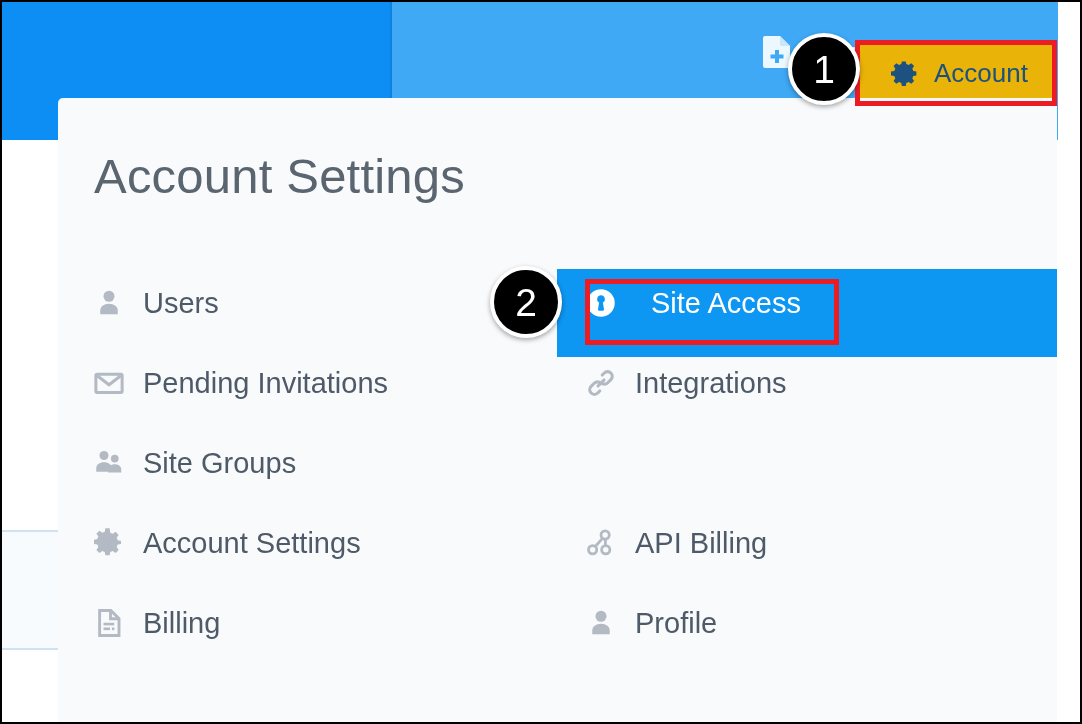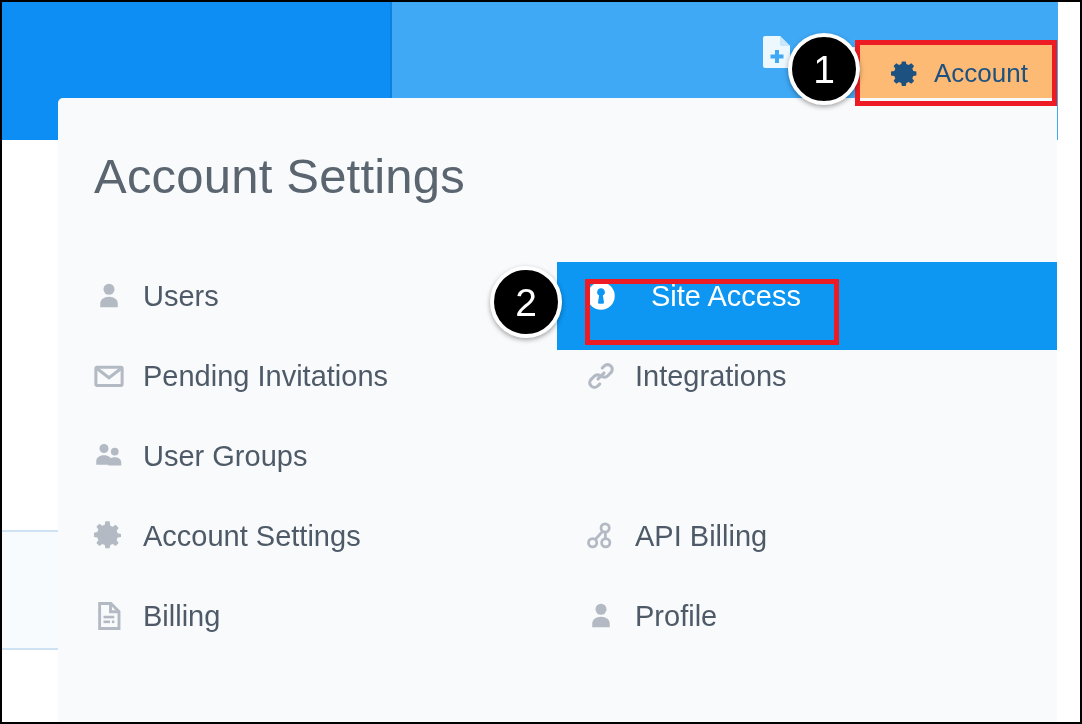--- a/index.html
+++ b/index.html
@@ -80,21 +80,21 @@
 
   .nav-item .nav-label { line-height: 1; }
 
   
   #account-chip {
     position: absolute;
     left: 856px;
     top: 41px;
     width: 196px;
     height: 60px;
-    background: #fdba74;
+    background: #eab308;
     display: flex;
     align-items: center;
     gap: 14px;
     padding-left: 33px;
   }
   #account-chip .nav-label {
     color: #1c5180;
     font-size: 26px;
     line-height: 1;
   }
@@ -119,21 +119,21 @@
     font-size: 49px;
     color: #5a6570;
     font-weight: 400;
     letter-spacing: 0.2px;
   }
 
   
   #menu {
     position: absolute;
     left: 0;
-    top: 158px;
+    top: 165px;
     width: 999px;
   }
 
   .menu-row {
     position: relative;
     height: 80px;
   }
 
   .menu-cell {
     position: absolute;
@@ -289,21 +289,21 @@
       <div class="menu-row">
         <div class="menu-cell col-left">
           <span class="icon">
             <svg width="30" height="30" viewBox="0 0 24 24">
               <circle cx="8" cy="6" r="3.6" fill="#b3bac4"></circle>
               <path d="M8 11.4c-3.7 0-6.2 2.1-6.2 4.8V19h12.4v-2.8c0-2.7-2.5-4.8-6.2-4.8z" fill="#b3bac4"></path>
               <circle cx="16.6" cy="8.4" r="3.1" fill="#b3bac4"></circle>
               <path d="M16.6 13c-3.1 0-5.2 1.8-5.2 4.1V19.6h10.4V17.1c0-2.3-2.1-4.1-5.2-4.1z" fill="#b3bac4"></path>
             </svg>
           </span>
-          <span class="menu-label">User Groups</span>
+          <span class="menu-label">Site Groups</span>
         </div>
       </div>
 
       <div class="menu-row">
         <div class="menu-cell col-left">
           <span class="icon">
             <svg width="30" height="30" viewBox="0 0 24 24">
               <path fill="#b3bac4" d="M12 8.3a3.7 3.7 0 1 0 0 7.4 3.7 3.7 0 0 0 0-7.4zm0 5.5a1.8 1.8 0 1 1 0-3.6 1.8 1.8 0 0 1 0 3.6z"></path>
               <path fill="#b3bac4" d="M21.6 13.7v-3.4l-2.7-.5a7 7 0 0 0-.8-2l1.6-2.3-2.4-2.4-2.3 1.6a7 7 0 0 0-2-.8L12.5.2h-3.4l-.5 2.7a7 7 0 0 0-2 .8L4.3 2.1 1.9 4.5l1.6 2.3a7 7 0 0 0-.8 2l-2.7.5v3.4l2.7.5c.2.7.5 1.4.8 2l-1.6 2.3 2.4 2.4 2.3-1.6c.6.4 1.3.6 2 .8l.5 2.7h3.4l.5-2.7c.7-.2 1.4-.4 2-.8l2.3 1.6 2.4-2.4-1.6-2.3c.3-.6.6-1.3.8-2l2.7-.5z"></path>
             </svg>

